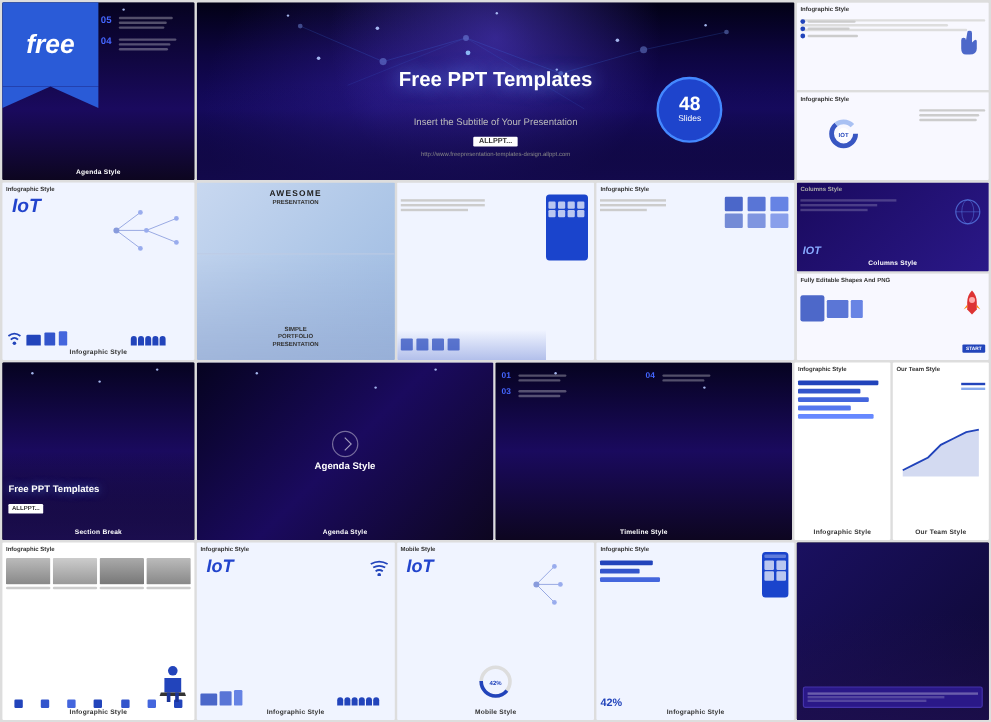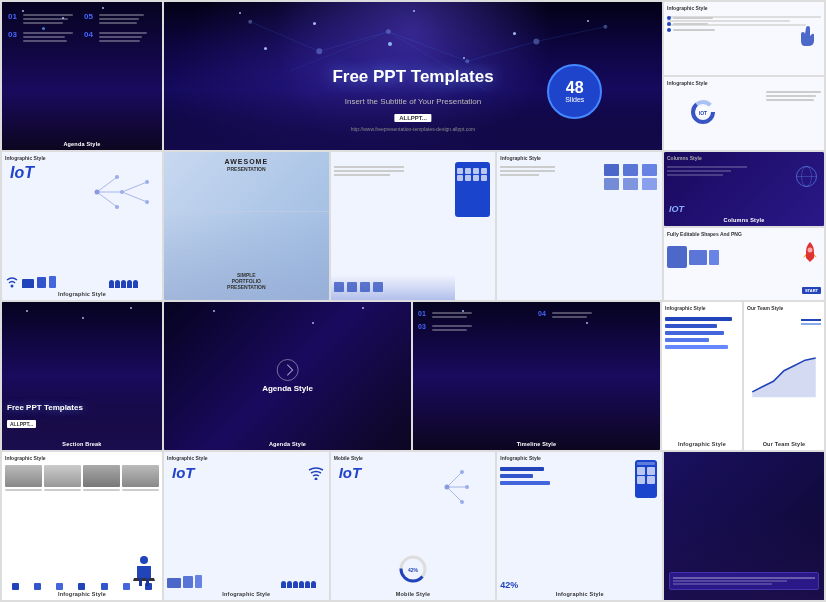--- a/index.html
+++ b/index.html
@@ -155,20 +155,25 @@
     .grad-purple {
       background: linear-gradient(135deg, #0a0840 0%, #1e1070 50%, #280e88 100%);
     }
 
   </style>
 </head>
 <body>
 
 <div class="page-wrapper">
 
+  <div class="free-wrapper">
+    <div class="free-badge-shape">
+      <span class="free-badge-text">free</span>
+    </div>
+  </div>
 
   <div class="full-layout">
 
     <div class="row">
 
       <div class="cell bg-dark-navy" style="width:160px; flex: none;">
         <div class="slide-inner">
 
           <div style="position:absolute;inset:0;background:linear-gradient(180deg,#060320 0%,#1a0a5e 60%,#0d0620 100%);"></div>
 
@@ -224,21 +229,21 @@
           <div class="star-dot" style="width:3px;height:3px;top:30px;left:70%;"></div>
           <div class="star-dot" style="width:2px;height:2px;top:18px;left:85%;"></div>
           <div class="star-dot" style="width:3px;height:3px;top:45px;left:20%;"></div>
           <div class="star-dot" style="width:2px;height:2px;top:55px;left:60%;"></div>
           <div class="star-dot" style="width:4px;height:4px;top:40px;left:45%;background:rgba(150,200,255,0.9);"></div>
 
           <div style="position:absolute;bottom:0;left:0;right:0;height:55%;background:linear-gradient(0deg,rgba(20,10,80,0.9) 0%,transparent 100%);"></div>
 
           <div style="position:absolute;bottom:18px;left:50%;transform:translateX(-50%);text-align:center;z-index:5;">
             <div style="color:#fff;font-size:17px;font-weight:bold;text-shadow:0 0 15px rgba(100,150,255,0.9);white-space:nowrap;">Free PPT Templates</div>
-            <div style="color:#bbb;font-size:8px;margin-top:10px;">Insert the Subtitle of Your Presentation</div>
+            <div style="color:#bbb;font-size:8px;margin-top:20px;">Insert the Subtitle of Your Presentation</div>
             <div style="background:#fff;color:#333;font-size:6px;font-weight:bold;padding:1px 5px;border-radius:1px;margin-top:3px;display:inline-block;">ALLPPT...</div>
             <div style="color:#888;font-size:5px;margin-top:2px;">http://www.freepresentation-templates-design.allppt.com</div>
           </div>
 
           <div style="position:absolute;right:12%;top:42%;width:55px;height:55px;background:#1e44cc;border-radius:50%;display:flex;flex-direction:column;align-items:center;justify-content:center;border:2px solid #4488ff;z-index:5;">
             <span style="color:#fff;font-size:16px;font-weight:bold;line-height:1;">48</span>
             <span style="color:#fff;font-size:7px;">Slides</span>
           </div>
 
           <svg style="position:absolute;inset:0;width:100%;height:100%;opacity:0.5;" viewBox="0 0 450 150">

